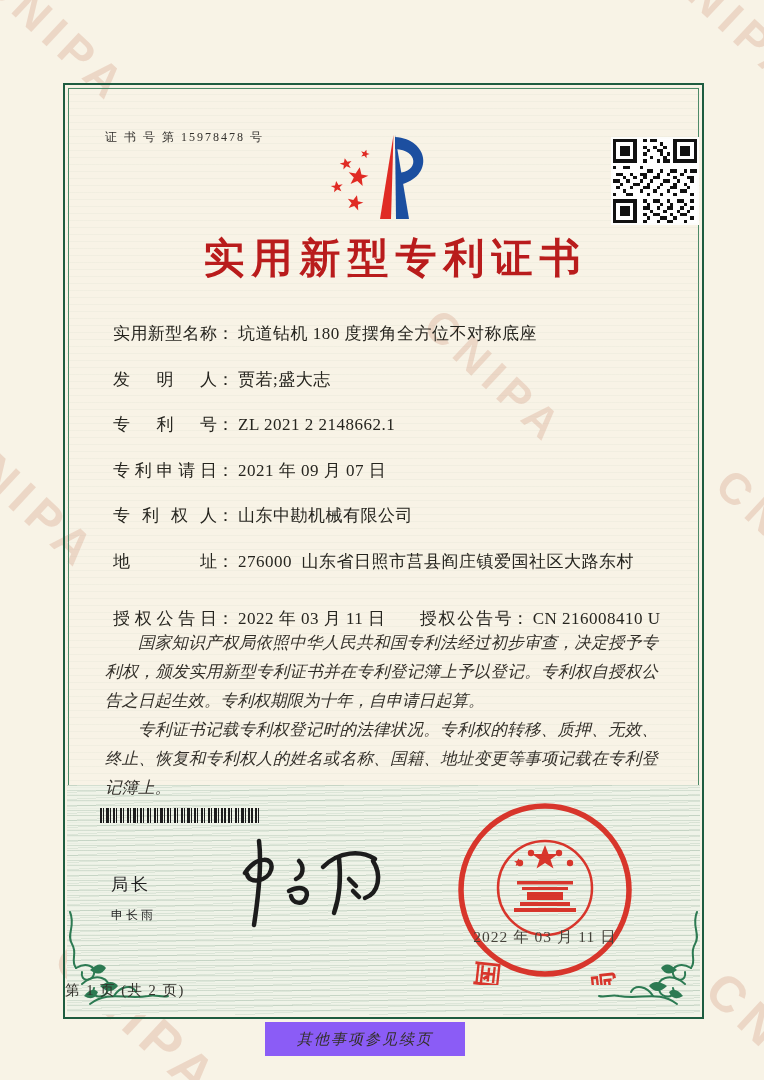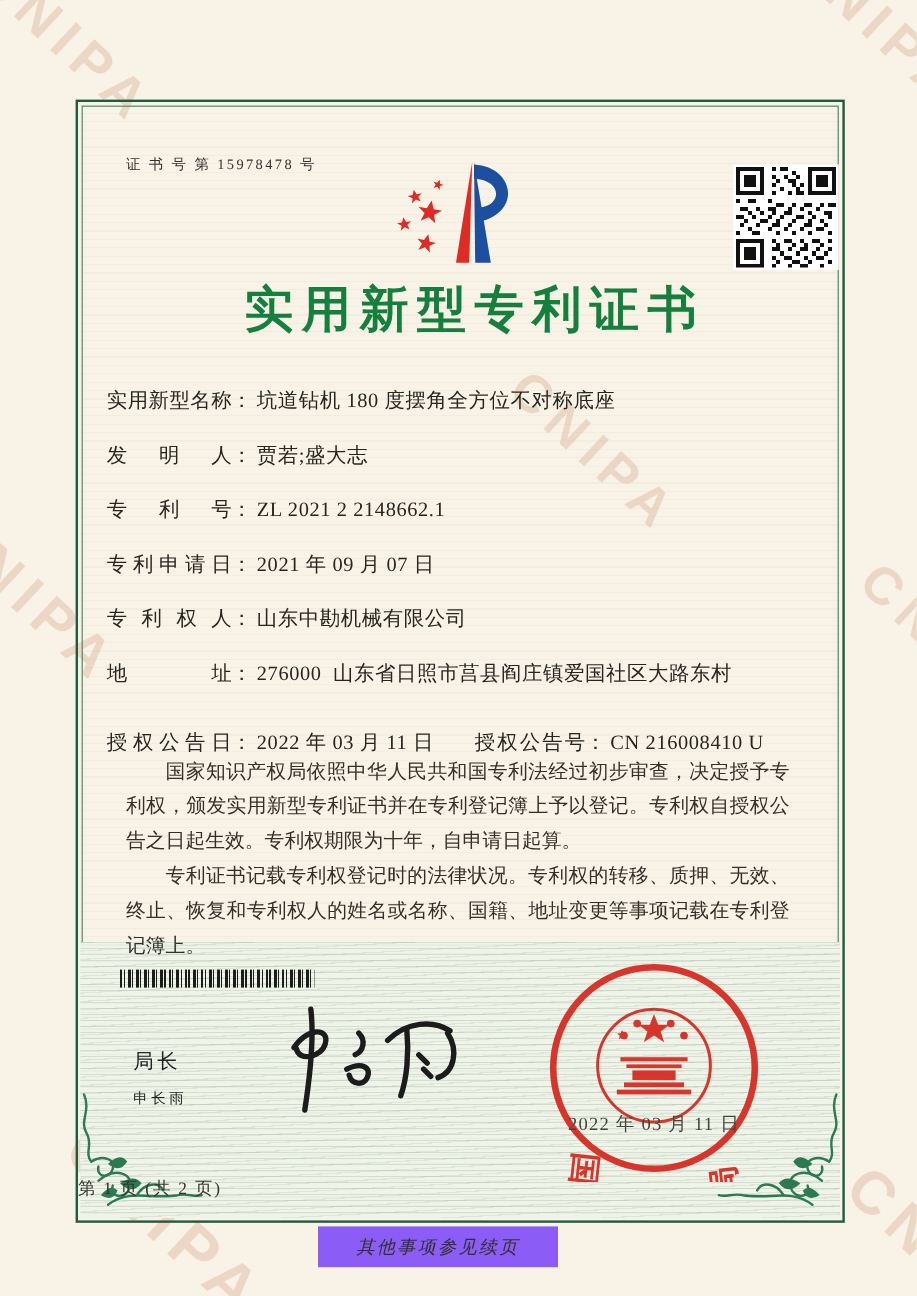--- a/index.html
+++ b/index.html
@@ -18,32 +18,32 @@
 
   .guilloche{position:absolute;left:2px;right:2px;top:700px;bottom:2px;background-color:#eff3e8;
      background-image:repeating-linear-gradient(180deg,rgba(128,162,138,0.25) 0 1px,transparent 1px 5px),
                       repeating-linear-gradient(177deg,rgba(128,162,138,0.16) 0 1px,transparent 1px 7px);}
   .faintwave{position:absolute;inset:2px;background-image:repeating-linear-gradient(180deg,rgba(160,180,160,0.08) 0 1px,transparent 1px 7px);pointer-events:none;}
 
   .certno{position:absolute;left:40px;top:44px;font-size:12px;color:#33312e;letter-spacing:2px;}
   .logo{position:absolute;left:262px;top:44px;width:116px;height:96px;}
   .qr{position:absolute;left:546px;top:52px;width:84px;height:84px;background:#fdfdfb;padding:2px;}
   .title{position:absolute;left:0;right:0;top:146px;text-align:center;font-size:41px;font-weight:bold;
-         color:#15803d;letter-spacing:7px;margin-left:24px;}
-
-  .fields{position:absolute;left:24px;right:36px;top:240px;}
+         color:#b91c1c;letter-spacing:7px;margin-left:24px;}
+
+  .fields{position:absolute;left:48px;right:36px;top:240px;}
   .row{display:flex;align-items:baseline;font-size:17px;color:#26251f;margin-bottom:27.5px;line-height:18px;}
   .lbl{display:inline-block;width:104px;text-align:justify;text-align-last:justify;}
   .colon{margin-right:4px;}
   .val{white-space:pre-wrap;letter-spacing:0.5px;}
   .pair2{display:flex;align-items:baseline;margin-left:34px;margin-top:12px;}
   .pair2 .lbl{width:92px;}
 
   .paras{position:absolute;left:40px;right:44px;top:543px;font-size:16.5px;line-height:29px;color:#33302a;
-         text-align:justify;}
+         font-style:italic;text-align:justify;}
   .paras p{margin:0;text-indent:2em;}
 
   .barcode{position:absolute;left:35px;top:723px;width:162px;height:15px;
     background:repeating-linear-gradient(90deg,#1c1c1c 0 2px,transparent 2px 3px,#1c1c1c 3px 4px,
       transparent 4px 6.5px,#1c1c1c 6.5px 9px,transparent 9px 10px,#1c1c1c 10px 11px,transparent 11px 13.5px);}
 
   .signerTitle{position:absolute;left:46px;top:788px;font-family:"Liberation Sans","DejaVu Sans",sans-serif;
          font-size:17px;color:#222;letter-spacing:3px;}
   .signerName{position:absolute;left:46px;top:822px;font-family:"Liberation Sans","DejaVu Sans",sans-serif;
          font-size:12px;color:#222;letter-spacing:3px;}

